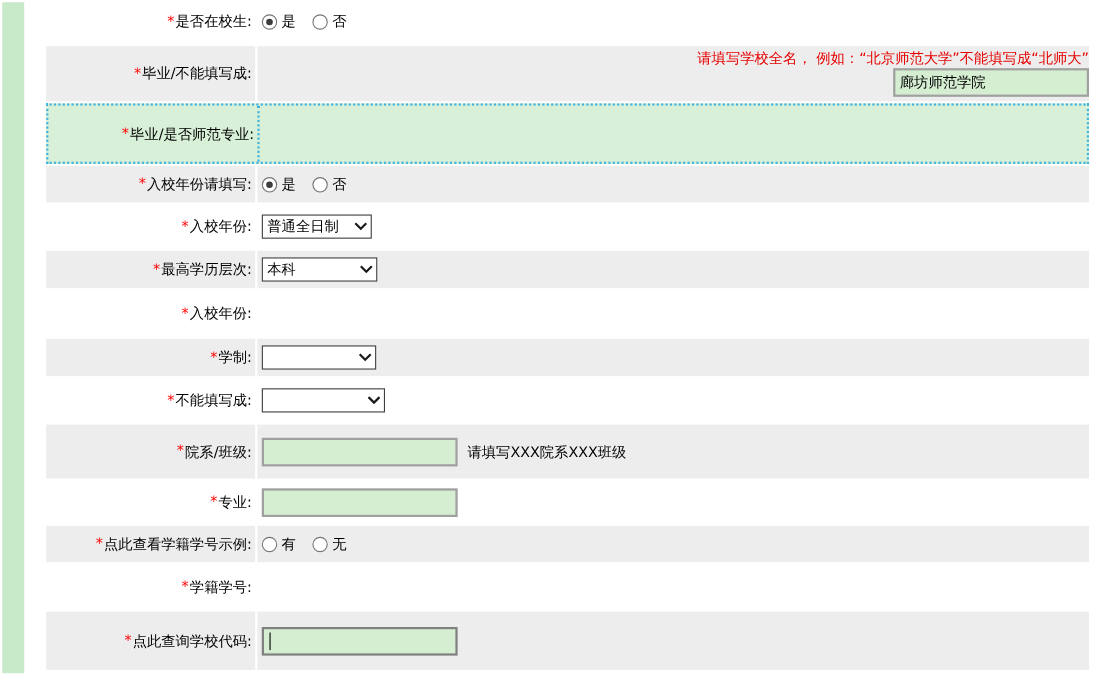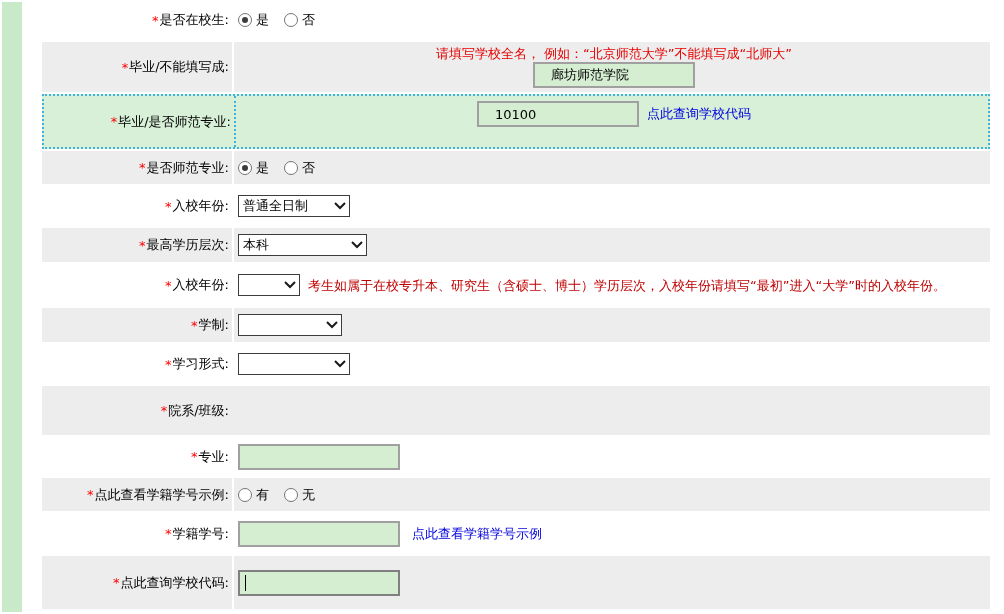--- a/index.html
+++ b/index.html
@@ -23,33 +23,33 @@
     padding-right:3px; white-space:nowrap;
   }
   .cell-content {
     flex:1 1 auto;
     display:flex; align-items:center;
     padding-left:4px;
     border-left:2px solid #ffffff;
   }
   .row.green .cell-content { border-left:2px dotted #41b2de; }
   .cell-content.stacked {
-    flex-direction:column; align-items:center; justify-content:flex-start;
+    flex-direction:column; align-items:flex-end; justify-content:flex-start;
     padding-top:3px;
   }
   .star { color:#ff0000; margin-right:1px; }
   .hint-red  { color:#e60000; line-height:17px; white-space:nowrap; }
   .note-red  { color:#c00000; line-height:17px; white-space:nowrap; }
   .hint-black{ color:#000; margin-left:9px; white-space:nowrap; }
   .inline { display:flex; align-items:center; }
   .tinput {
-    width:162px; height:26px;
+    width:178px; height:26px;
     background:#d5eed2;
     border:2px solid #a0a0a0;
-    padding:0 16px;
+    padding:0 4px;
     font-size:13px; color:#000;
     font-family:inherit;
     outline:none;
   }
   .tinput.focused { border-color:#808080; }
   .focus-wrap { position:relative; display:inline-block; }
   .caret { position:absolute; left:7px; top:5px; width:1px; height:16px; background:#000; }
   .sel {
     height:22px; background:#ffffff;
     border:1px solid #3c3c3c;
@@ -111,31 +111,27 @@
       <input class="tinput" type="text" value="廊坊师范学院" style="">
     </div>
   </div>
 
   <div class="row green" style="height:55px">
     <div class="cell-label">
       <span class="star">*</span>
         <span>毕业/是否师范专业:</span>
     </div>
     <div class="cell-content stacked" style="padding-top:2px">
-      <div class="inline" style="margin-top:3px">
-        <input class="tinput" type="text" value="10100" style="">
-        <span class="link ml8">点此查询学校代码</span>
-      </div>
     </div>
   </div>
 
   <div class="row gray" style="height:33px">
     <div class="cell-label">
       <span class="star">*</span>
-        <span>是否师范专业:</span>
+        <span>入校年份请填写:</span>
     </div>
     <div class="cell-content">
       <div class="radio-group">
         <span class="radio-opt">
           <span class="radio" data-checked="true"></span>
           <span class="radio-lbl">是</span>
         </span>
         <span class="radio-opt">
           <span class="radio"></span>
           <span class="radio-lbl">否</span>
@@ -143,57 +139,48 @@
       </div>
     </div>
   </div>
 
   <div class="row white" style="height:40px">
     <div class="cell-label">
       <span class="star">*</span>
         <span>入校年份:</span>
     </div>
     <div class="cell-content">
-      <div class="sel" style="width:112px">
+      <div class="sel" style="width:100px">
         <span class="txt">普通全日制</span>
         <svg width="12" height="8" viewBox="0 0 12 8">
             <polyline points="1,1 6,6 11,1" fill="none" stroke="#1a1a1a" stroke-width="2"></polyline>
           </svg>
       </div>
     </div>
   </div>
 
   <div class="row gray" style="height:34px">
     <div class="cell-label">
       <span class="star">*</span>
         <span>最高学历层次:</span>
     </div>
     <div class="cell-content">
-      <div class="sel" style="width:129px">
+      <div class="sel" style="width:105px">
         <span class="txt">本科</span>
         <svg width="12" height="8" viewBox="0 0 12 8">
             <polyline points="1,1 6,6 11,1" fill="none" stroke="#1a1a1a" stroke-width="2"></polyline>
           </svg>
       </div>
     </div>
   </div>
 
   <div class="row white" style="height:42px">
     <div class="cell-label">
       <span class="star">*</span>
         <span>入校年份:</span>
-    </div>
-    <div class="cell-content">
-      <div class="sel" style="width:62px">
-        <span class="txt"></span>
-        <svg width="12" height="8" viewBox="0 0 12 8">
-            <polyline points="1,1 6,6 11,1" fill="none" stroke="#1a1a1a" stroke-width="2"></polyline>
-          </svg>
-      </div>
-      <span class="note-red ml8">考生如属于在校专升本、研究生（含硕士、博士）学历层次，入校年份请填写“最初”进入“大学”时的入校年份。</span>
     </div>
   </div>
 
   <div class="row gray" style="height:34px">
     <div class="cell-label">
       <span class="star">*</span>
         <span>学制:</span>
     </div>
     <div class="cell-content">
       <div class="sel" style="width:104px">
@@ -201,37 +188,41 @@
         <svg width="12" height="8" viewBox="0 0 12 8">
             <polyline points="1,1 6,6 11,1" fill="none" stroke="#1a1a1a" stroke-width="2"></polyline>
           </svg>
       </div>
     </div>
   </div>
 
   <div class="row white" style="height:40px">
     <div class="cell-label">
       <span class="star">*</span>
-        <span>学习形式:</span>
+        <span>不能填写成:</span>
     </div>
     <div class="cell-content">
       <div class="sel" style="width:112px">
         <span class="txt"></span>
         <svg width="12" height="8" viewBox="0 0 12 8">
             <polyline points="1,1 6,6 11,1" fill="none" stroke="#1a1a1a" stroke-width="2"></polyline>
           </svg>
       </div>
     </div>
   </div>
 
   <div class="row gray" style="height:49px">
     <div class="cell-label">
       <span class="star">*</span>
         <span>院系/班级:</span>
     </div>
+    <div class="cell-content">
+      <input class="tinput" type="text" value="" style="">
+      <span class="hint-black">请填写XXX院系XXX班级</span>
+    </div>
   </div>
 
   <div class="row white" style="height:39px">
     <div class="cell-label">
       <span class="star">*</span>
         <span>专业:</span>
     </div>
     <div class="cell-content">
       <input class="tinput" type="text" value="" style="">
     </div>
@@ -253,24 +244,20 @@
           <span class="radio-lbl">无</span>
         </span>
       </div>
     </div>
   </div>
 
   <div class="row white" style="height:41px">
     <div class="cell-label">
       <span class="star">*</span>
         <span>学籍学号:</span>
-    </div>
-    <div class="cell-content">
-      <input class="tinput" type="text" value="" style="">
-      <span class="link ml12">点此查看学籍学号示例</span>
     </div>
   </div>
 
   <div class="row gray" style="height:53px">
     <div class="cell-label">
       <span class="star">*</span>
         <span>点此查询学校代码:</span>
     </div>
     <div class="cell-content">
       <span class="focus-wrap">

